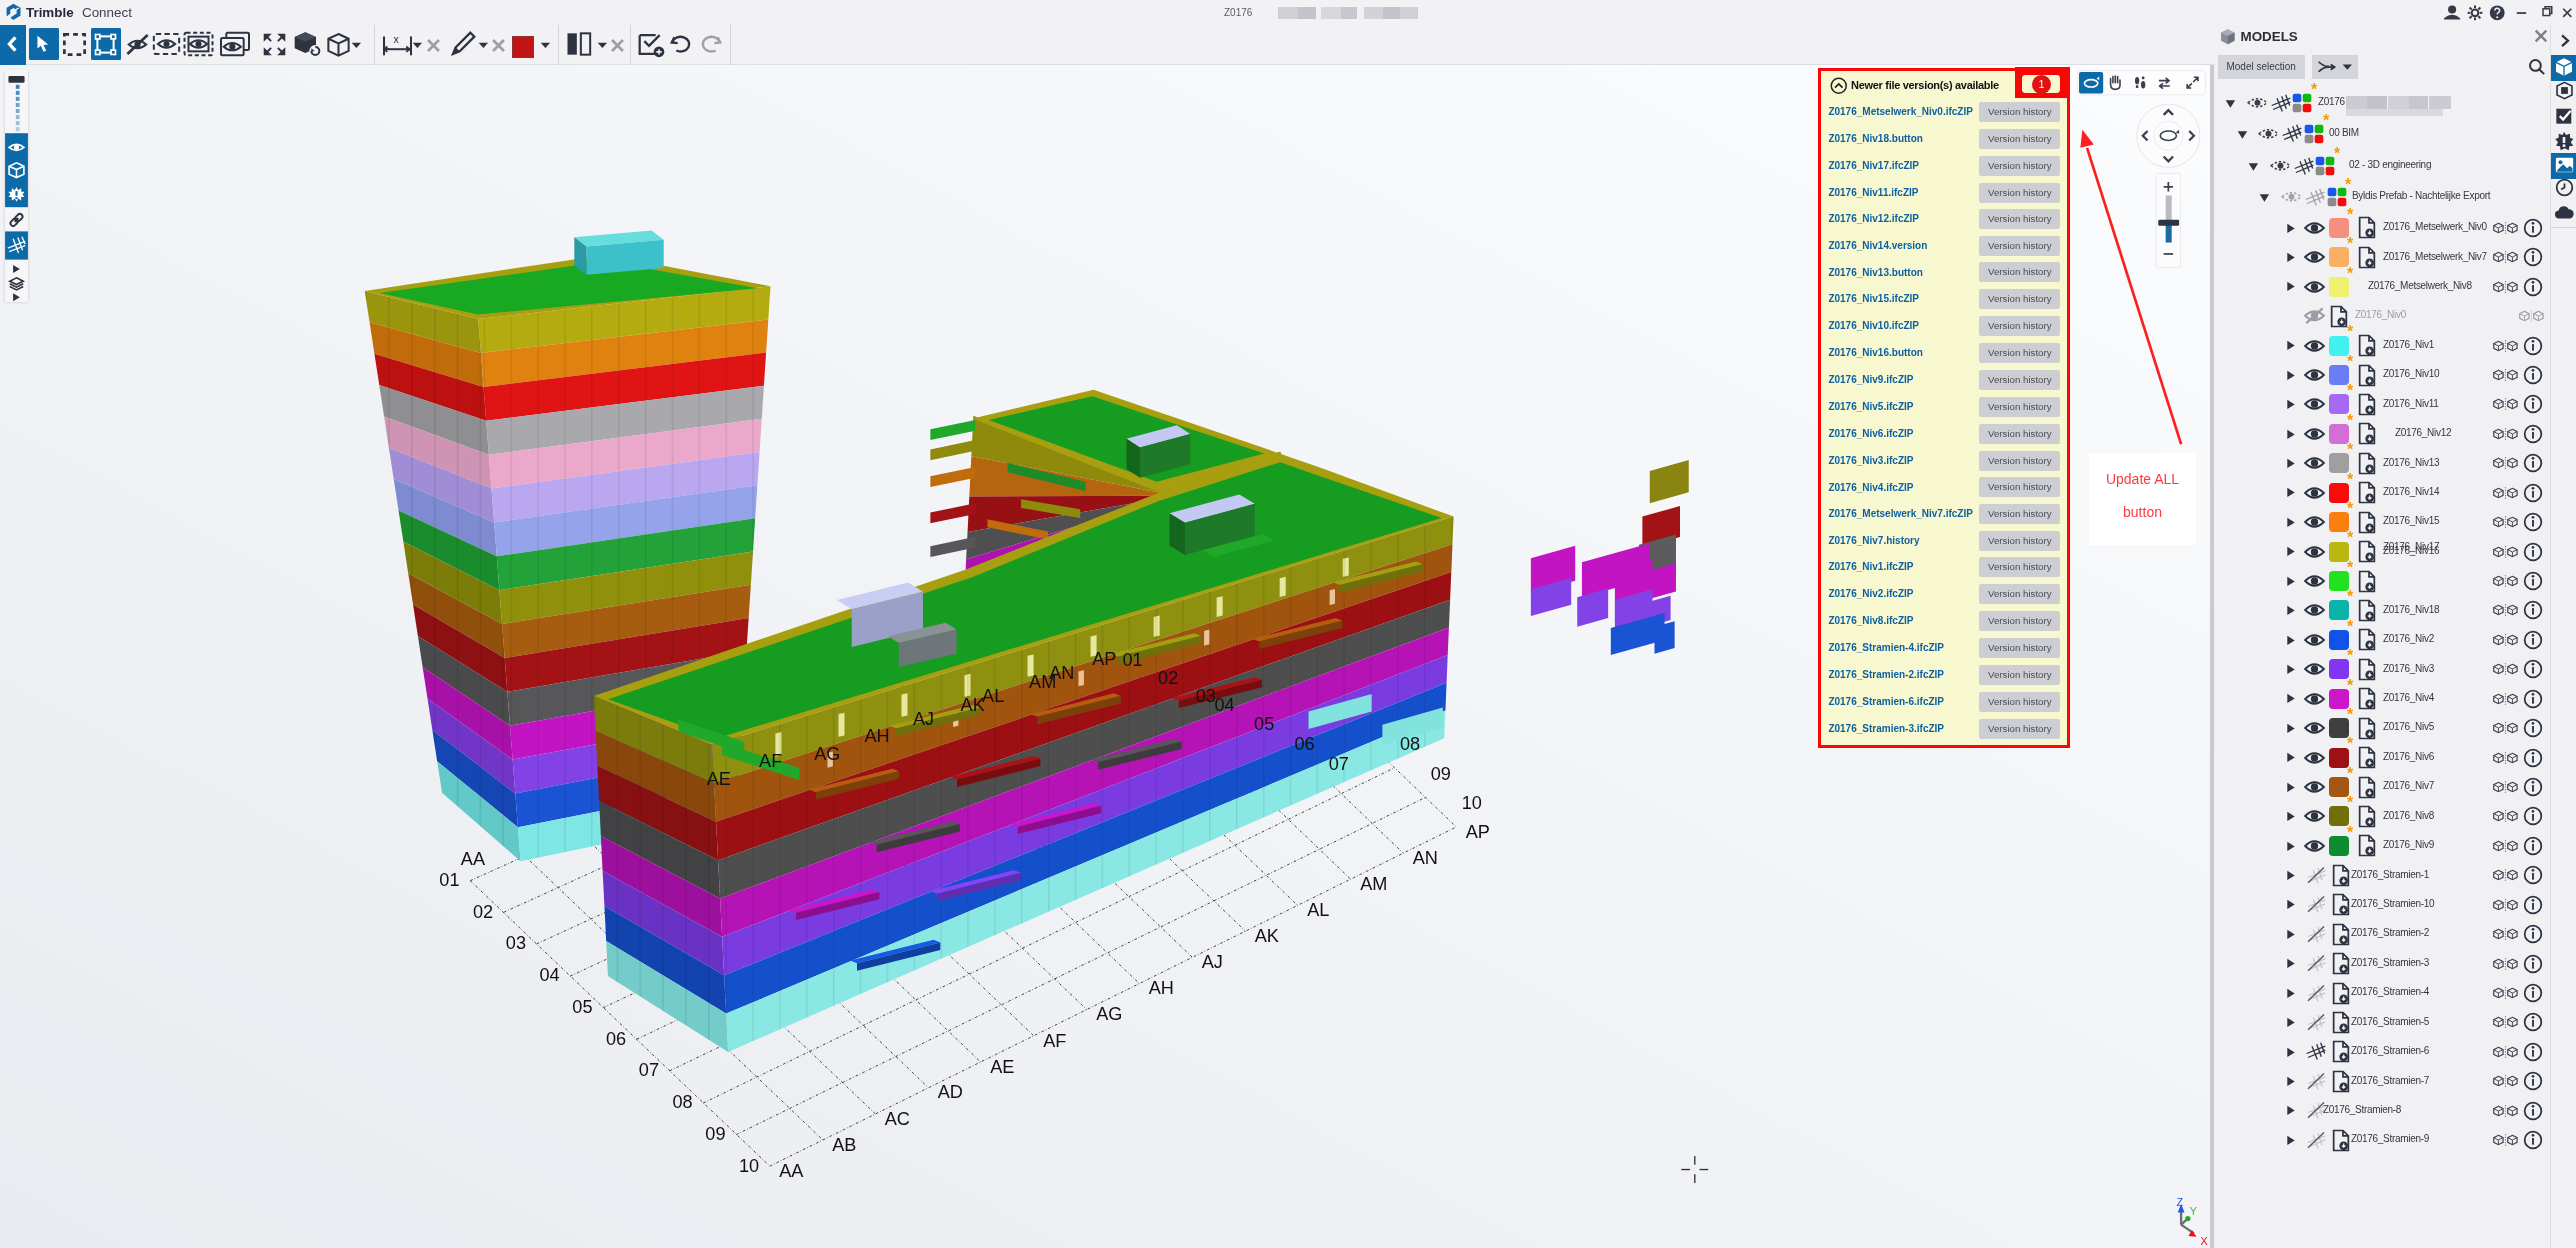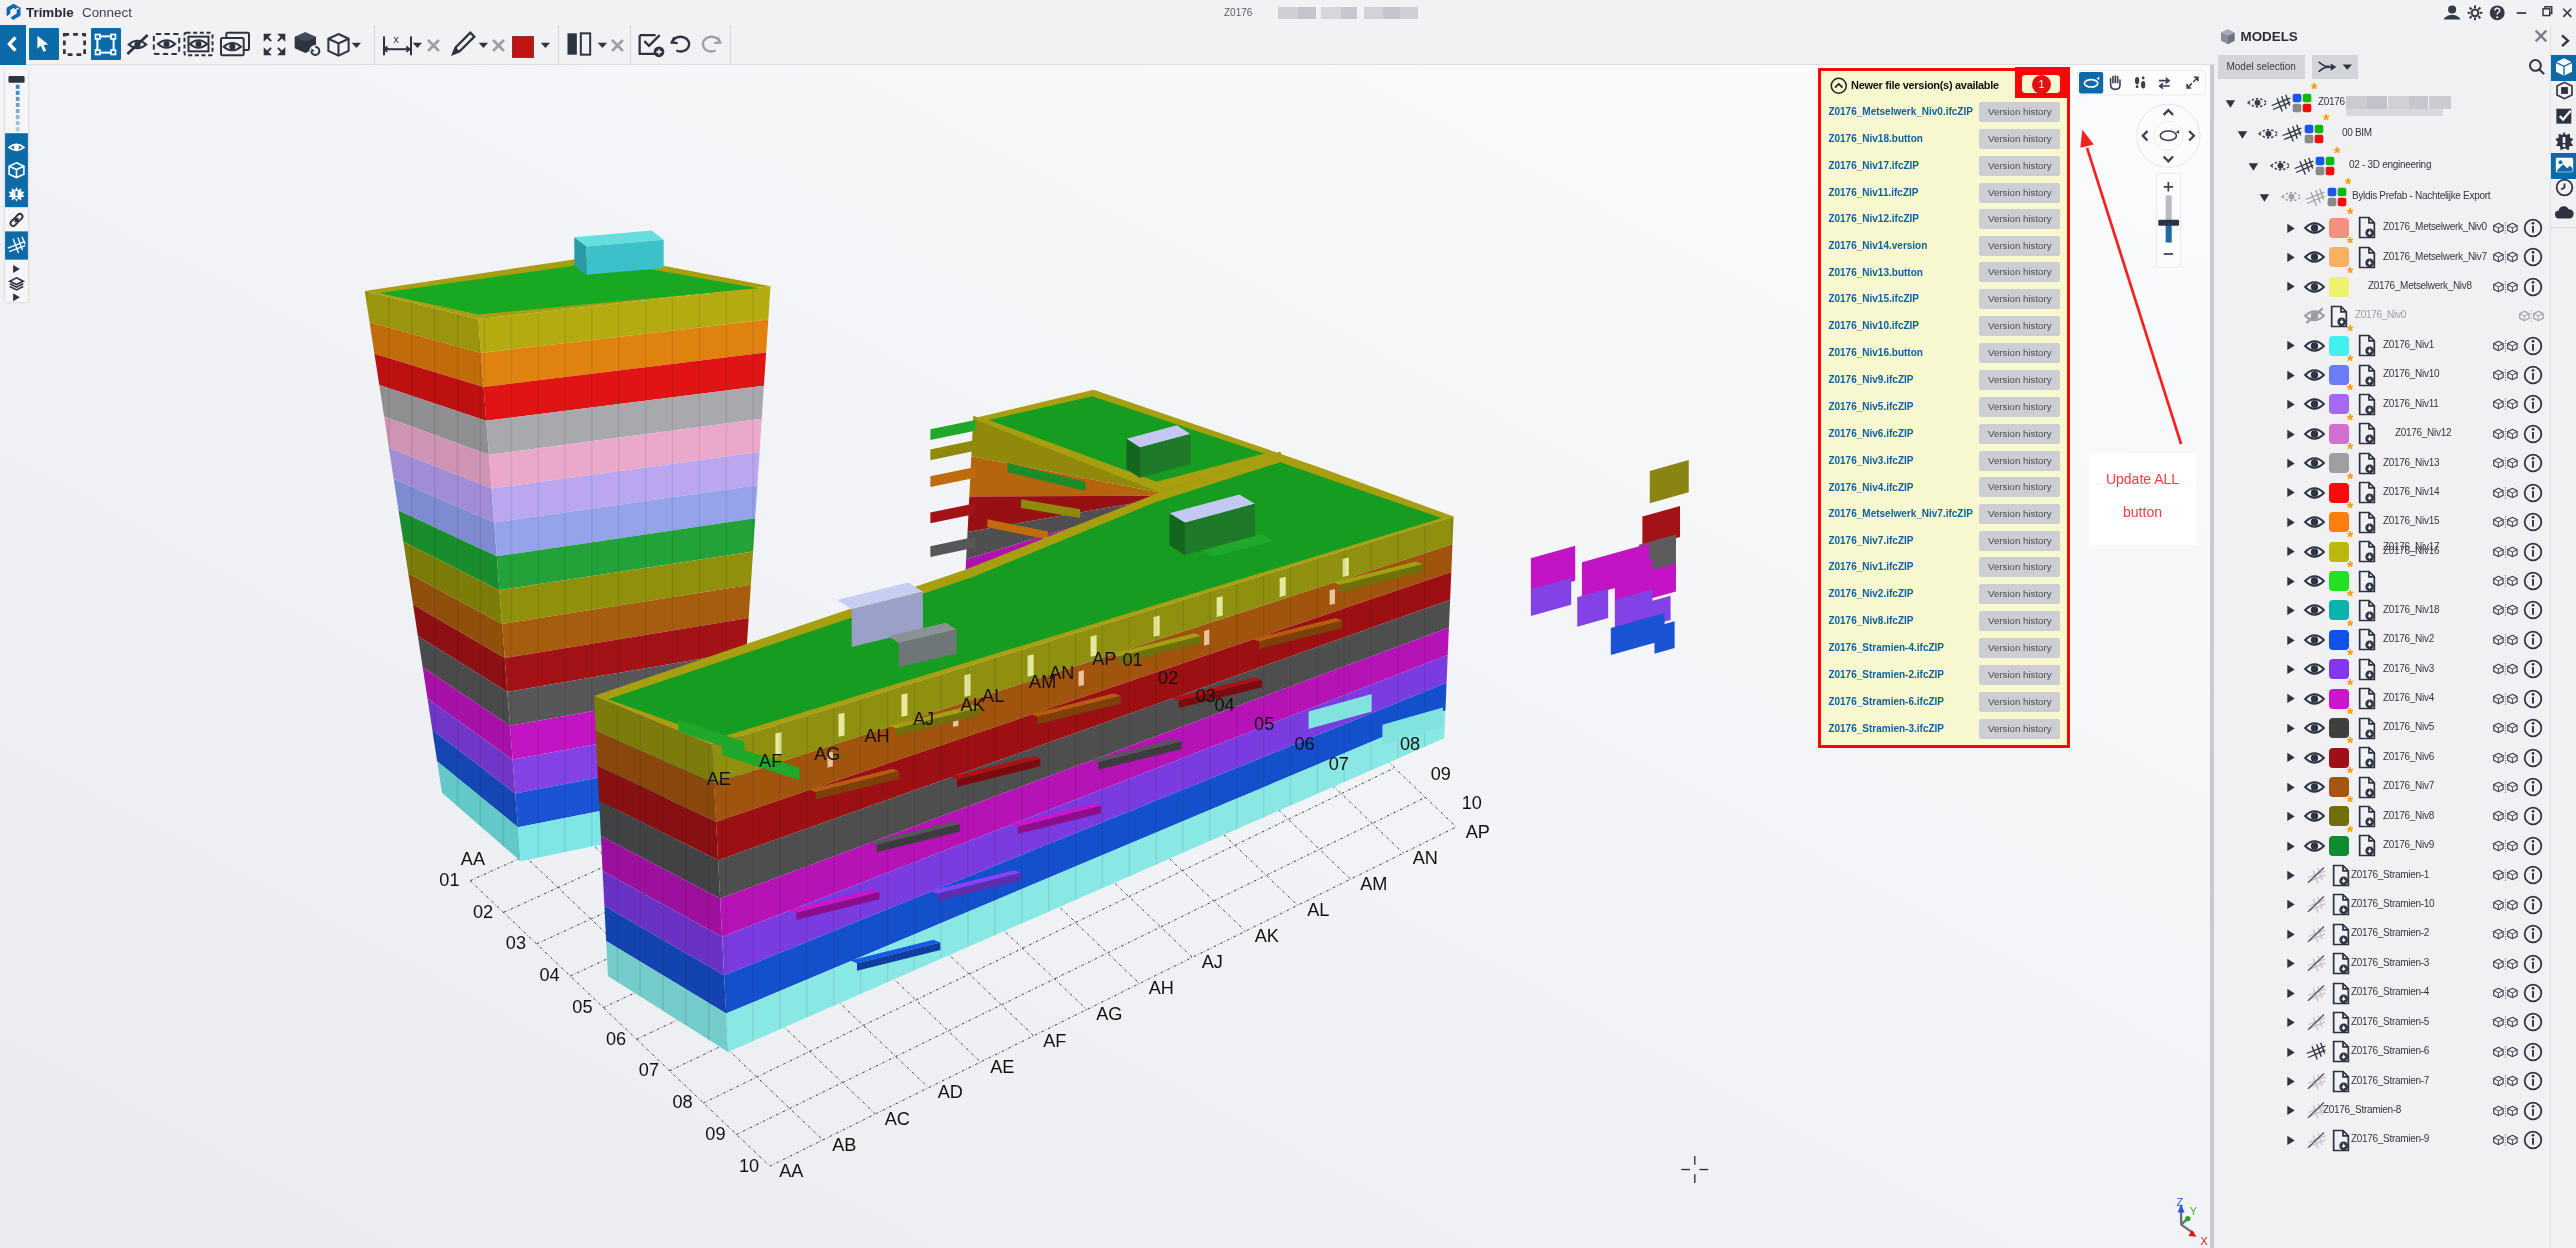--- a/index.html
+++ b/index.html
@@ -592,21 +592,21 @@
       <span class="ylink" style="top:330px">Z0176_Niv5.ifcZIP</span>
       <div class="vh" style="top:326px">Version history</div>
       <span class="ylink" style="top:357px">Z0176_Niv6.ifcZIP</span>
       <div class="vh" style="top:353px">Version history</div>
       <span class="ylink" style="top:384px">Z0176_Niv3.ifcZIP</span>
       <div class="vh" style="top:380px">Version history</div>
       <span class="ylink" style="top:411px">Z0176_Niv4.ifcZIP</span>
       <div class="vh" style="top:406px">Version history</div>
       <span class="ylink" style="top:437px">Z0176_Metselwerk_Niv7.ifcZIP</span>
       <div class="vh" style="top:433px">Version history</div>
-      <span class="ylink" style="top:464px">Z0176_Niv7.ifcZIP</span>
+      <span class="ylink" style="top:464px">Z0176_Niv7.history</span>
       <div class="vh" style="top:460px">Version history</div>
       <span class="ylink" style="top:490px">Z0176_Niv1.ifcZIP</span>
       <div class="vh" style="top:486px">Version history</div>
       <span class="ylink" style="top:517px">Z0176_Niv2.ifcZIP</span>
       <div class="vh" style="top:513px">Version history</div>
       <span class="ylink" style="top:544px">Z0176_Niv8.ifcZIP</span>
       <div class="vh" style="top:540px">Version history</div>
       <span class="ylink" style="top:571px">Z0176_Stramien-4.ifcZIP</span>
       <div class="vh" style="top:567px">Version history</div>
       <span class="ylink" style="top:598px">Z0176_Stramien-2.ifcZIP</span>
@@ -689,21 +689,21 @@
         <path d="M1 17 L29 6 M3 23 L29 12 M9 6 L17 26 M16 3 L23 22 M22 1 L28 17"></path>
       </g>
     </svg>
     <svg width="20" height="20" viewBox="0 0 30 30" style="position:absolute;left:89px;top:99px">
       <rect x="1" y="1" width="13" height="13" rx="3" fill="#1a56e8"></rect>
       <rect x="16" y="1" width="13" height="13" rx="3" fill="#0fb80f"></rect>
       <rect x="1" y="16" width="13" height="13" rx="3" fill="#8a8a8a"></rect>
       <rect x="16" y="16" width="13" height="13" rx="3" fill="#f20d0d"></rect>
     </svg>
     <span class="ast" style="left:108px;top:87px">*</span>
-    <span class="tlabel" style="position:absolute;left:127px;top:102px">00 BIM</span>
+    <span class="tlabel" style="position:absolute;left:114px;top:102px">00 BIM</span>
     <svg width="10.8" height="9.4" viewBox="0 0 16 14" style="position:absolute;left:33px;top:137px">
       <path d="M1 2 L15 2 L8 13 Z" fill="#2e3342"></path>
     </svg>
     <svg width="23" height="17.5" viewBox="0 0 34 26" style="position:absolute;left:54px;top:132px">
       <g stroke="#3a3f4c" stroke-width="2.2">
         <path d="M3 13 Q17 1 31 13 Q17 25 3 13 Z" fill="none" stroke-dasharray="3.5 3"></path>
         <circle cx="17" cy="13" r="4.4" fill="#3a3f4c" stroke="none"></circle>
       </g>
     </svg>
     <svg width="20" height="19" viewBox="0 0 30 28" style="position:absolute;left:79px;top:132px">

